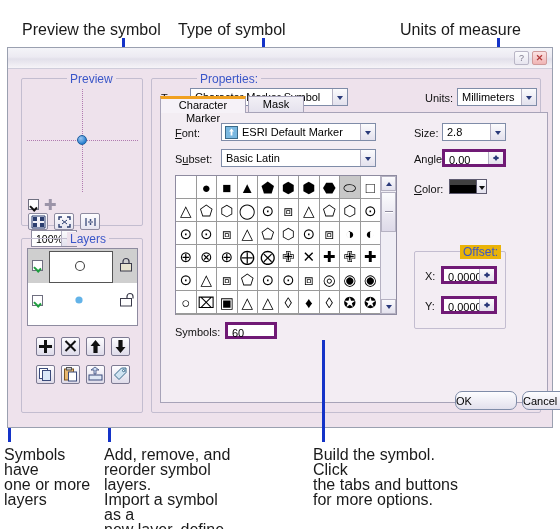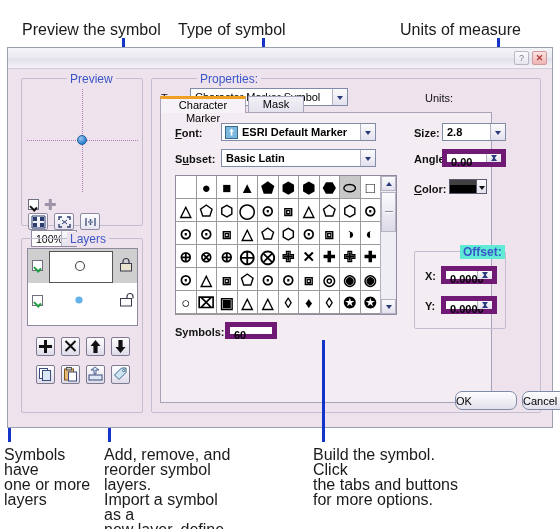--- a/index.html
+++ b/index.html
@@ -149,21 +149,21 @@
   
   #grp-props{left:143px;top:30px;width:390px;height:335px;}
   .lbl{position:absolute;font-size:11px;color:#111;}
   .ulbl u{text-decoration:underline;}
   .combo{
     position:absolute;height:18px;border:1px solid #7f8ca8;background:#fff;
     box-sizing:border-box;
   }
   .combo .val{position:absolute;left:4px;top:2px;font-size:11px;color:#000;}
   .txt{
-    position:absolute;height:17px;border:5px solid #701a75;background:#fff;
+    position:absolute;height:17px;border:3px solid #701a75;background:#fff;
     box-sizing:border-box;
   }
   .txt .val{position:absolute;left:4px;top:2px;font-size:11px;}
   .spin{
     position:absolute;right:0;top:0;bottom:0;width:14px;
     border-left:1px solid #b3b0c2;
     background:linear-gradient(to bottom,#fbfbfd,#e3e1ed);
   }
   .spin:before{content:"";position:absolute;left:4px;top:3px;
     border-left:3px solid transparent;border-right:3px solid transparent;
@@ -179,22 +179,22 @@
     border:1px solid #a7a3b8;border-bottom:none;
     background:linear-gradient(to bottom,#f2f0f6,#e4e1ed);
     box-sizing:border-box;font-size:11px;text-align:center;
     line-height:15px;padding:0 11px;
   }
   .tab.active{
     background:#f6f2f8;border-top:3px solid #f0a020;line-height:13px;
     z-index:3;
   }
   #tabpanel{
-    position:absolute;left:8px;top:33px;width:332px;height:291px;
-    border:1px solid #a7a3b8;background:#f3edf3;box-sizing:border-box;font-weight:bold;
+    position:absolute;left:8px;top:33px;width:388px;height:291px;
+    border:1px solid #a7a3b8;background:#f3edf3;box-sizing:border-box;
   }
 
   
   #chargrid-wrap{
     position:absolute;left:14px;top:62px;width:222px;height:140px;
     border:1px solid #8e8ba0;background:#fff;box-sizing:border-box;
   }
   #chargrid{position:absolute;left:0;top:0;width:205px;height:138px;
     display:grid;grid-template-columns:repeat(10,20.5px);
     grid-template-rows:repeat(6,23px);}
@@ -232,21 +232,21 @@
   #colorswatch .sheen{position:absolute;left:0;right:0;top:0;height:5px;background:rgba(255,255,255,.25);}
   #colordrop{
     position:absolute;width:10px;height:15px;border:1px solid #5e5b70;
     border-left:none;background:linear-gradient(to bottom,#fbfbfd,#e3e1ed);
     box-sizing:border-box;
   }
   #colordrop:after{content:"";position:absolute;left:2px;top:6px;
     border-left:3px solid transparent;border-right:3px solid transparent;
     border-top:4px solid #111;}
   #grp-offset{left:253px;top:138px;width:92px;height:78px;}
-  #grp-offset > .legend{background:#5eead4;}
+  #grp-offset > .legend{background:#eab308;}
 
   
   .dlgbtn{
     position:absolute;width:62px;height:19px;
     border:1px solid #7f8ca8;border-radius:7px;
     background:linear-gradient(to bottom,#fdfdff,#e2e0ec);
     font-size:11px;text-align:left;line-height:18px;box-sizing:border-box;margin-left:30px;
   }
   #btn-ok{left:417px;top:343px;}
   #btn-cancel{left:484px;top:343px;}
@@ -405,20 +405,24 @@
   <div class="group" id="grp-props">
     <div class="legend">Properties:</div>
 
     <div class="lbl" style="left:9px;top:13px;">Type:</div>
     <div class="combo" style="left:38px;top:9px;width:158px;">
       <span class="val">Character Marker Symbol</span>
       <span class="combo-arrow"></span>
     </div>
 
     <div class="lbl" style="left:273px;top:13px;">Units:</div>
+    <div class="combo" style="left:305px;top:9px;width:80px;">
+      <span class="val">Millimeters</span>
+      <span class="combo-arrow"></span>
+    </div>
 
     <div id="tabs">
       <div class="tab active" style="left:0;width:86px;">Character Marker</div>
       <div class="tab" style="left:88px;width:56px;">Mask</div>
     </div>
 
     <div id="tabpanel">
 
       <div class="lbl ulbl" style="left:14px;top:14px;"><u>F</u><span title="Font:">ont:</span></div>
       <div class="combo" style="left:60px;top:10px;width:155px;">

